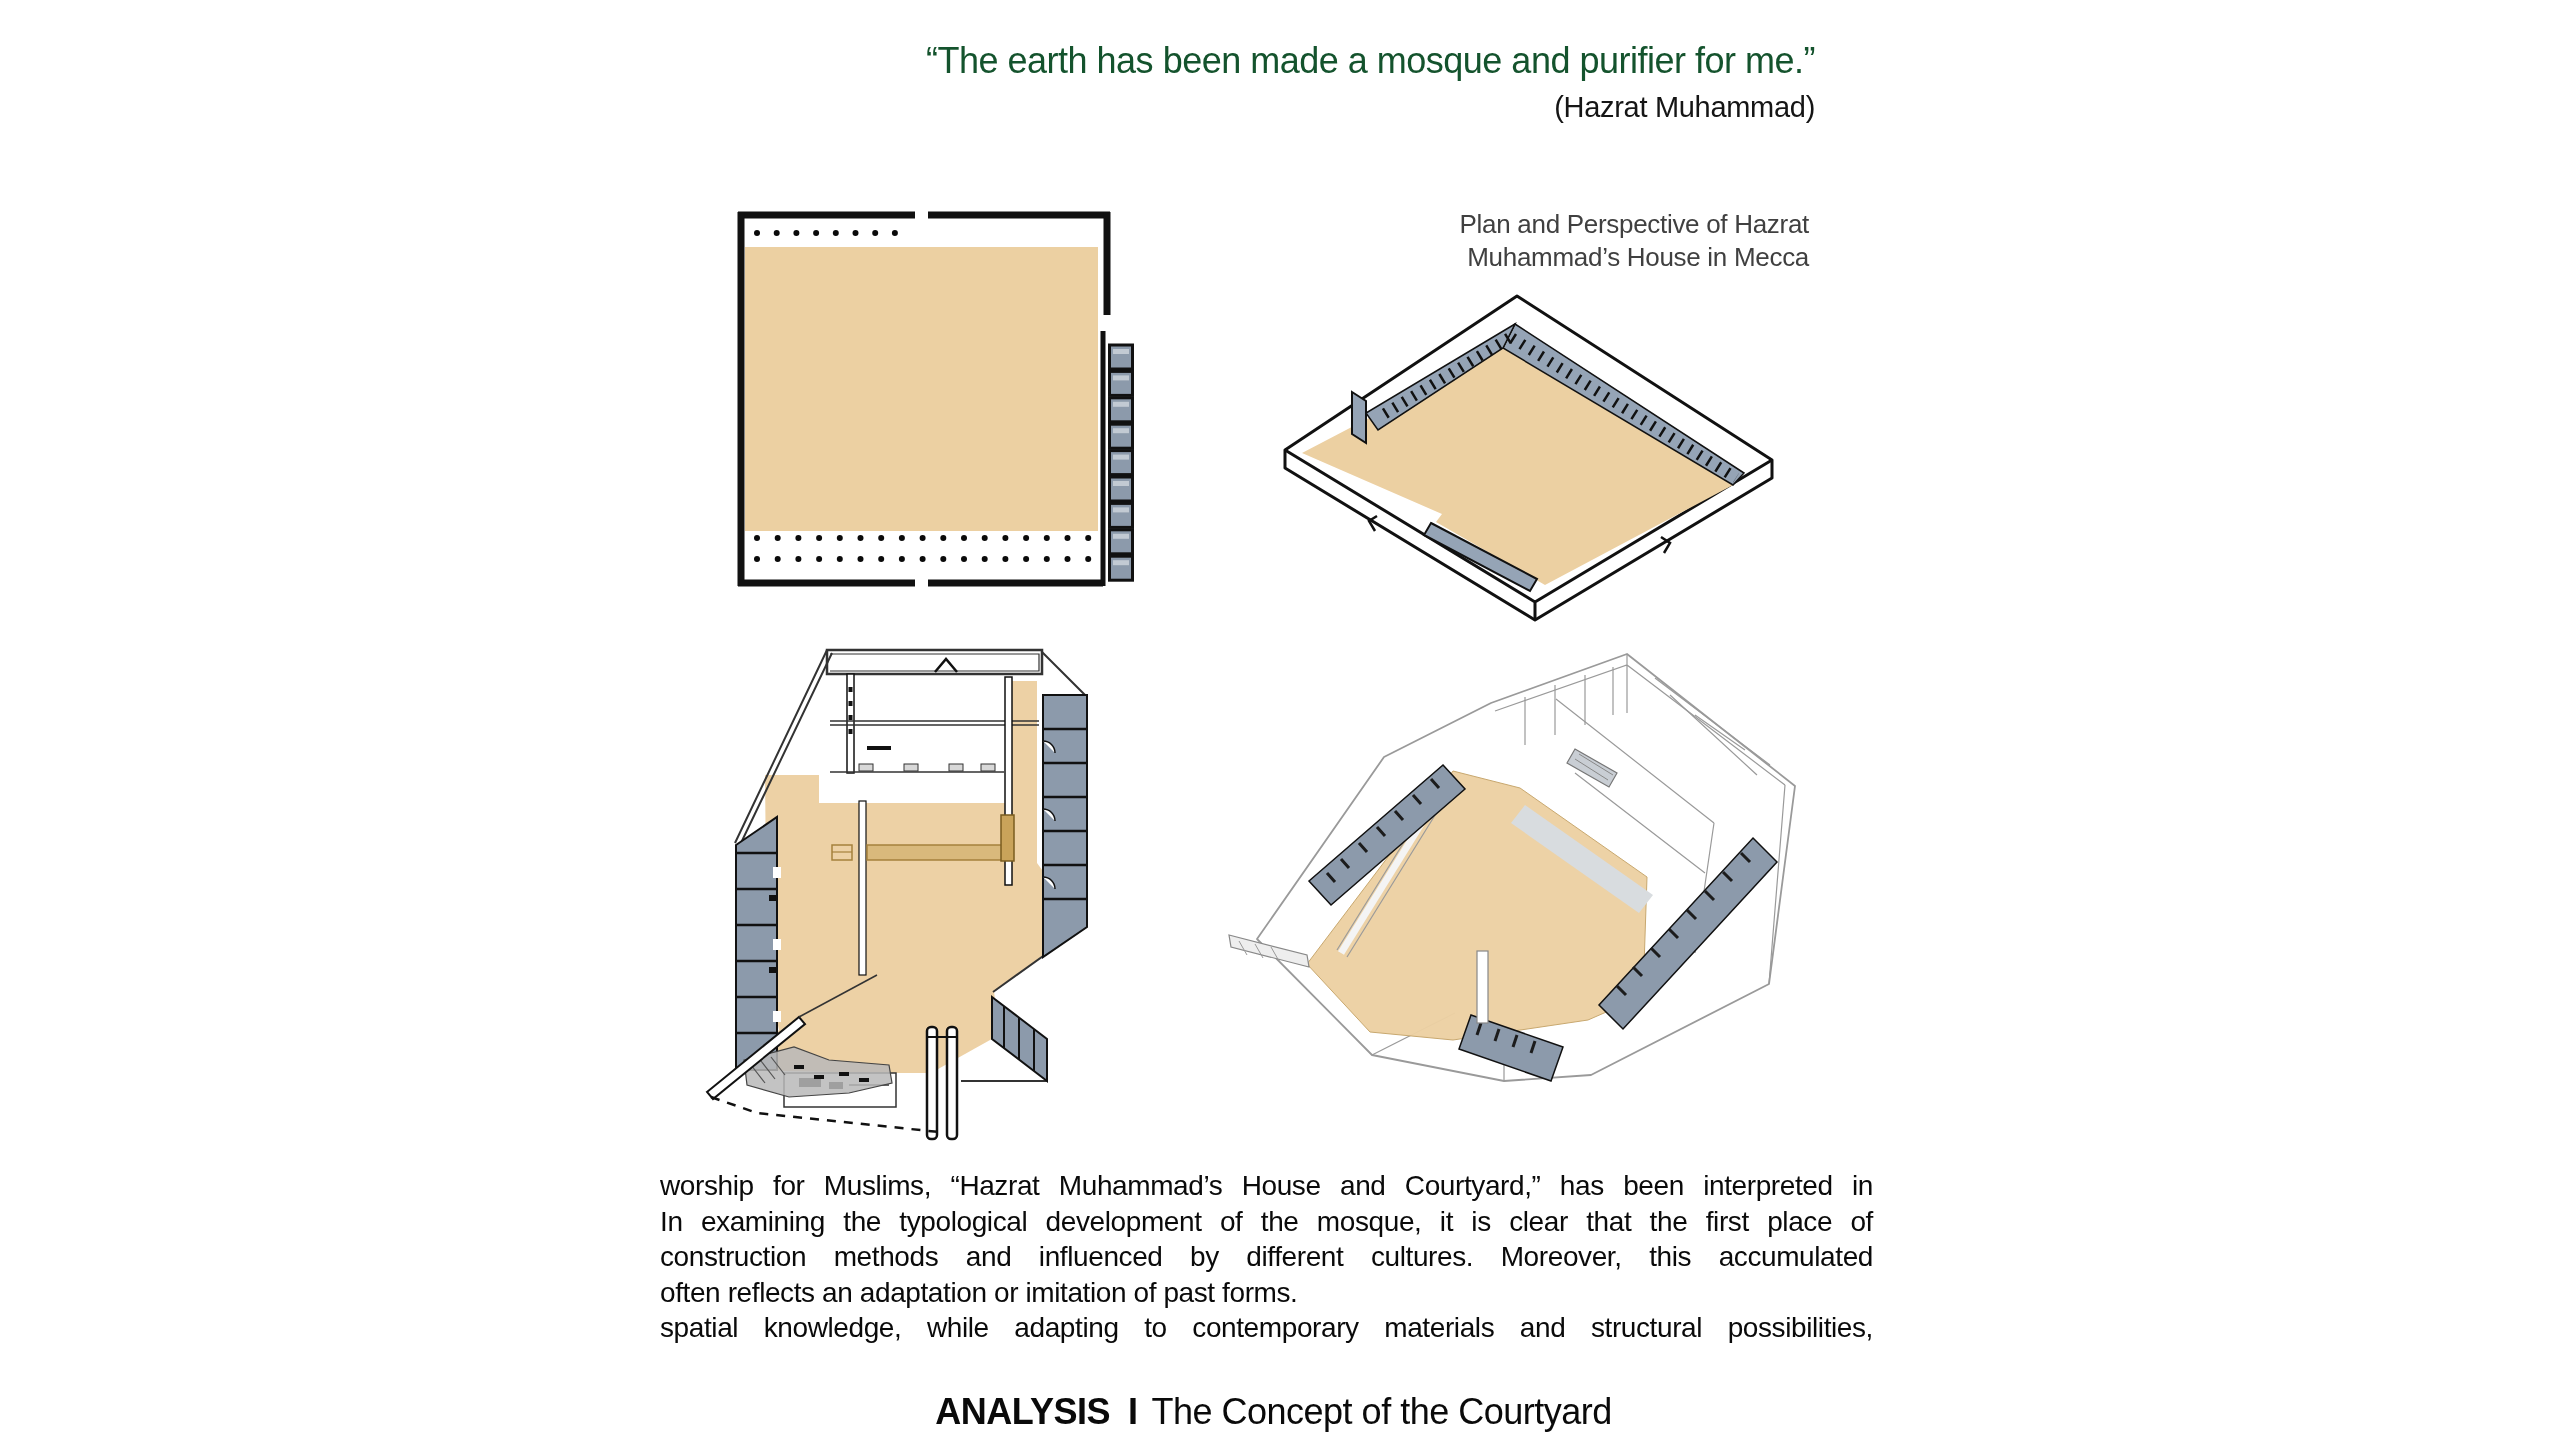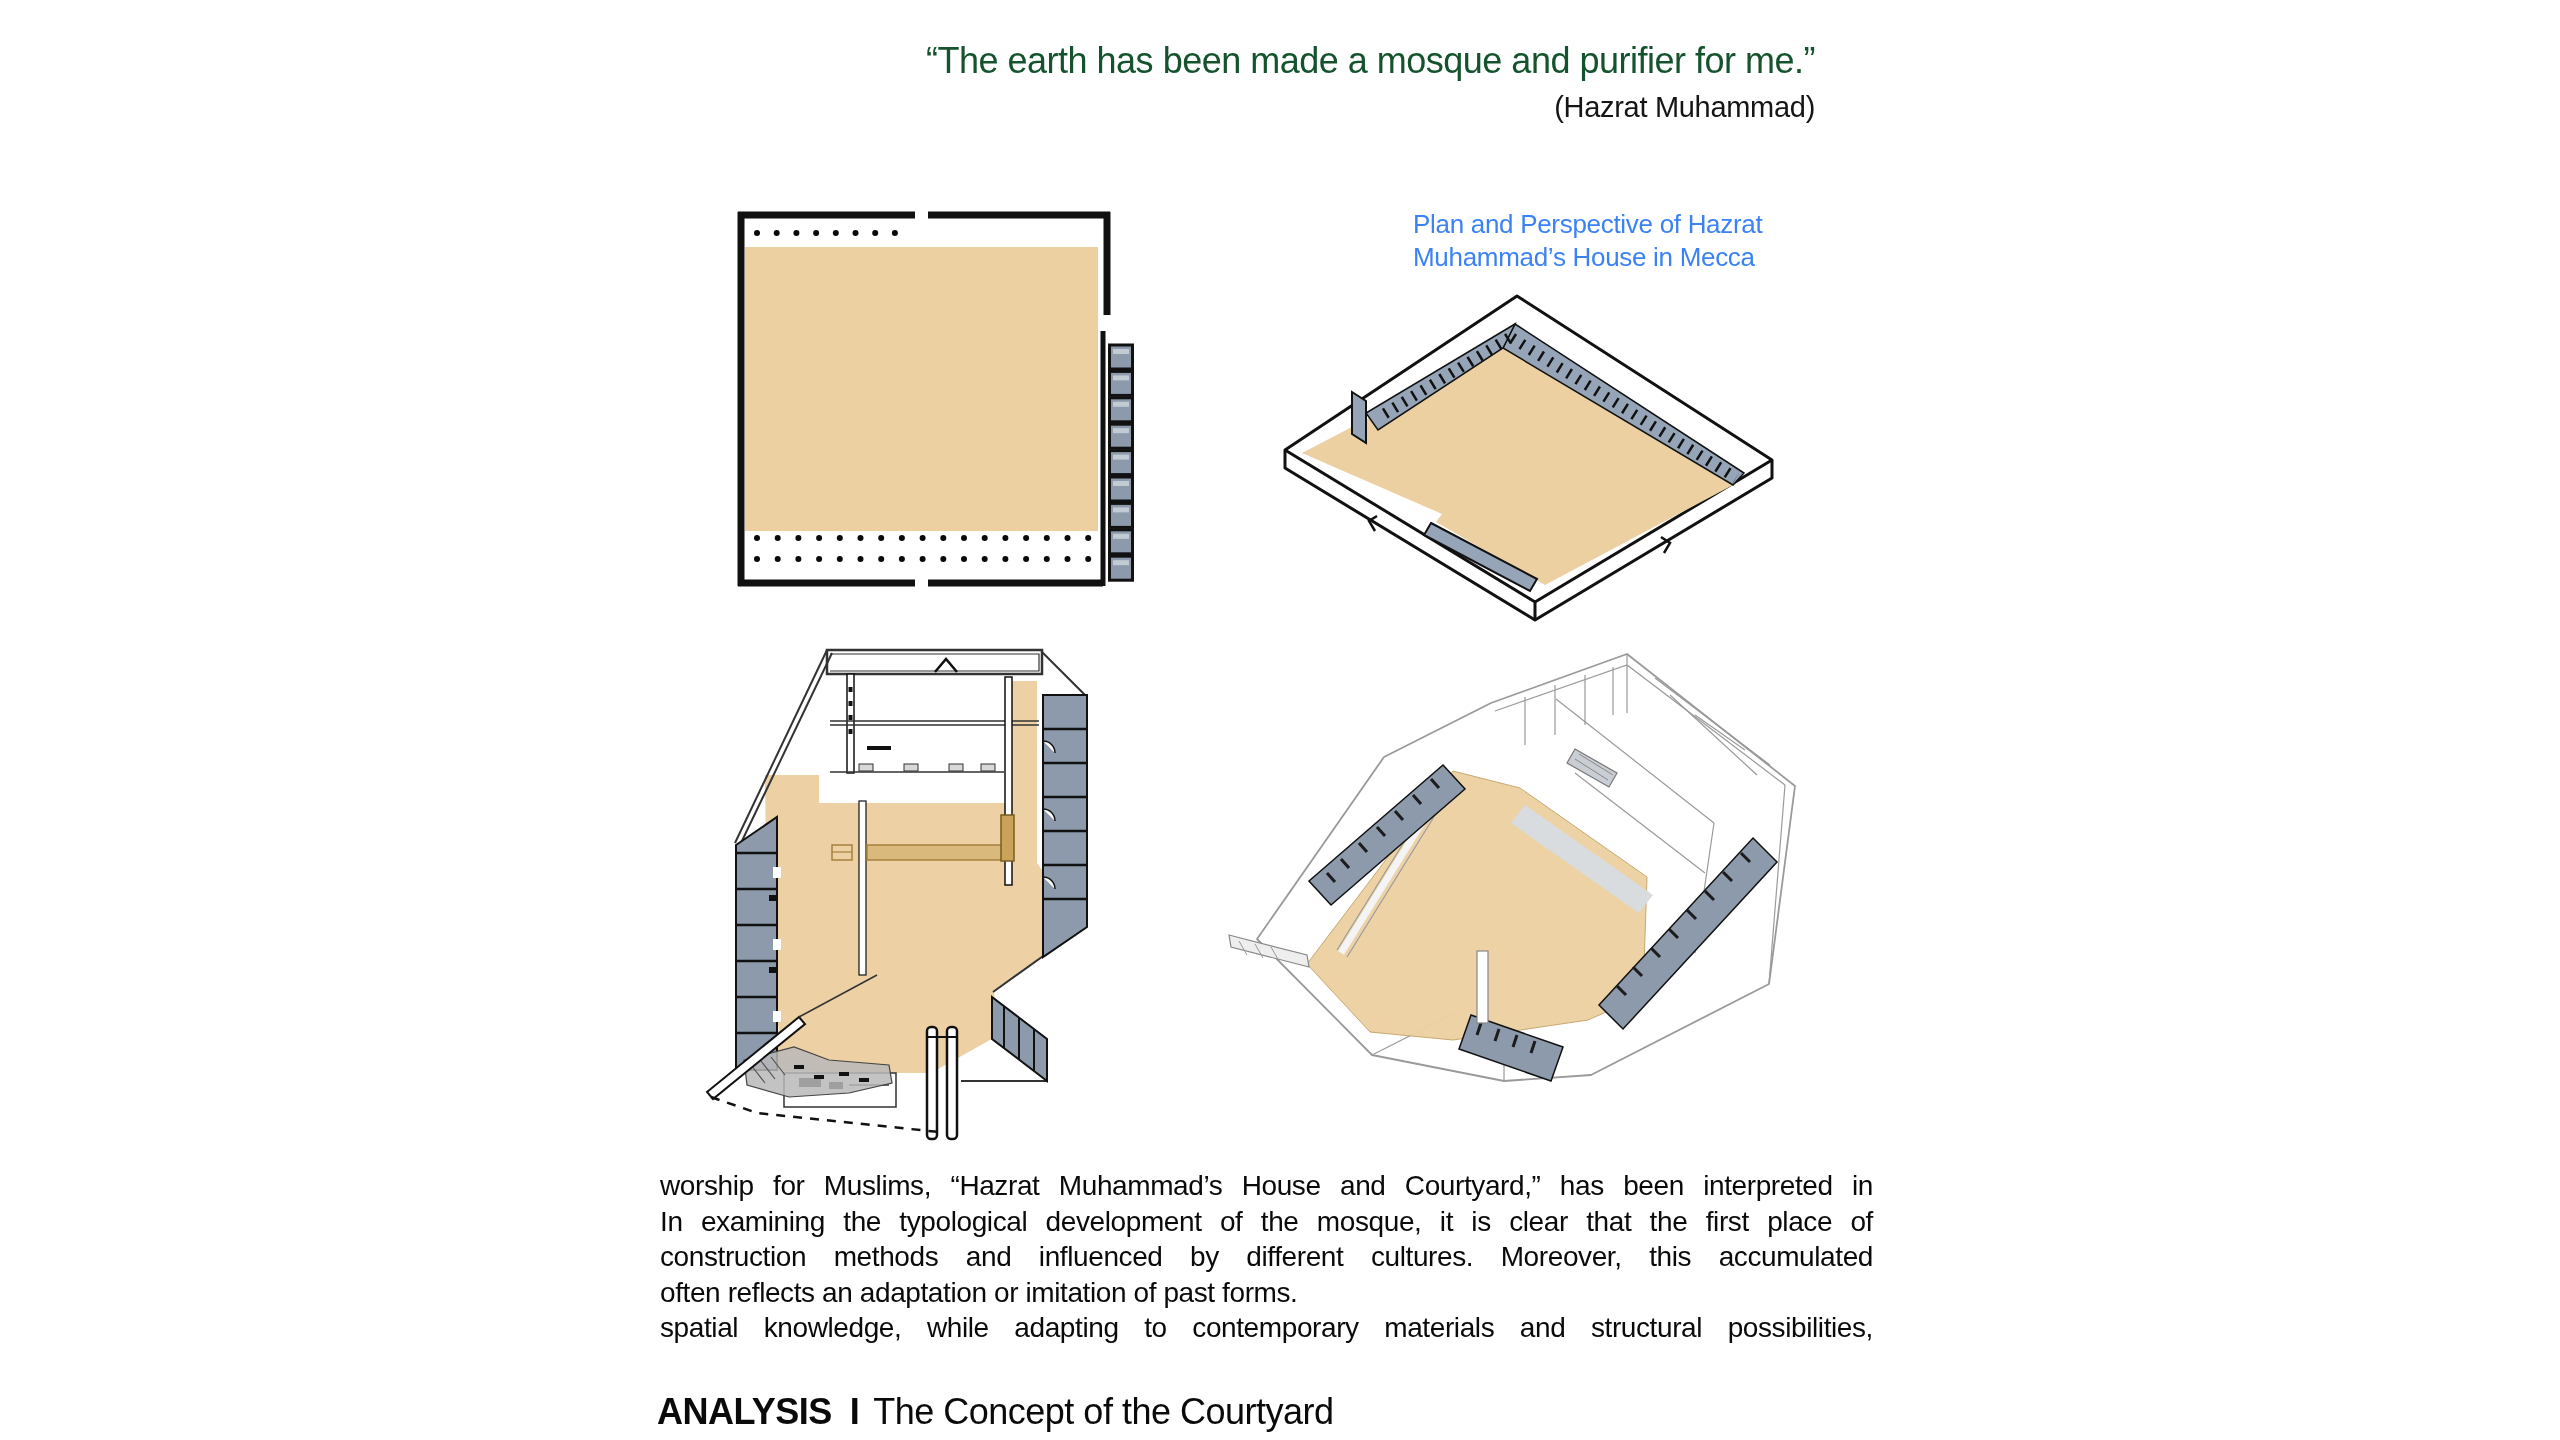--- a/index.html
+++ b/index.html
@@ -14,31 +14,31 @@
     background:var(--background);
     font-family:"Liberation Sans","DejaVu Sans",sans-serif;
     color:#000;position:relative;overflow:hidden;
   }
   .abs{position:absolute;}
   
   .quote{left:849px;top:40px;width:966px;text-align:right;}
   .quote-line{font-size:36px;letter-spacing:-0.5px;white-space:nowrap;color:#14532d;}
   .quote-attr{font-size:29px;letter-spacing:-0.3px;margin-top:9px;color:#151515;}
   
-  .fig-label{left:1413px;top:208px;width:396px;text-align:left;
-    font-size:26px;line-height:33px;letter-spacing:-0.3px;color:#3b82f6;}
+  .fig-label{left:1413px;top:208px;width:396px;text-align:right;
+    font-size:26px;line-height:33px;letter-spacing:-0.3px;color:#404040;}
   
   .body-par{left:660px;top:1168px;width:1213px;}
   .body-par .line{
     font-size:28px;line-height:35.5px;letter-spacing:-0.4px;color:#0a0a0a;
     text-align:justify;text-align-last:justify;white-space:nowrap;
   }
   .body-par .line.last{text-align-last:left;}
   
-  .footer{left:657px;top:1391px;width:1233px;text-align:left;
+  .footer{left:657px;top:1391px;width:1233px;text-align:center;
     font-size:36px;letter-spacing:-0.5px;color:#0a0a0a;white-space:nowrap;}
   .footer .t{font-weight:bold;}
   .footer .sep{font-weight:bold;margin:0 14px 0 18px;}
   
   .f-tan{fill:var(--courtyard-tan);}
   .f-blue{fill:var(--room-blue);}
   .f-blue-light{fill:var(--room-blue-light);}
   .f-colon{fill:var(--colonnade-blue);}
   .f-white{fill:#ffffff;}
   .f-none{fill:none;}

